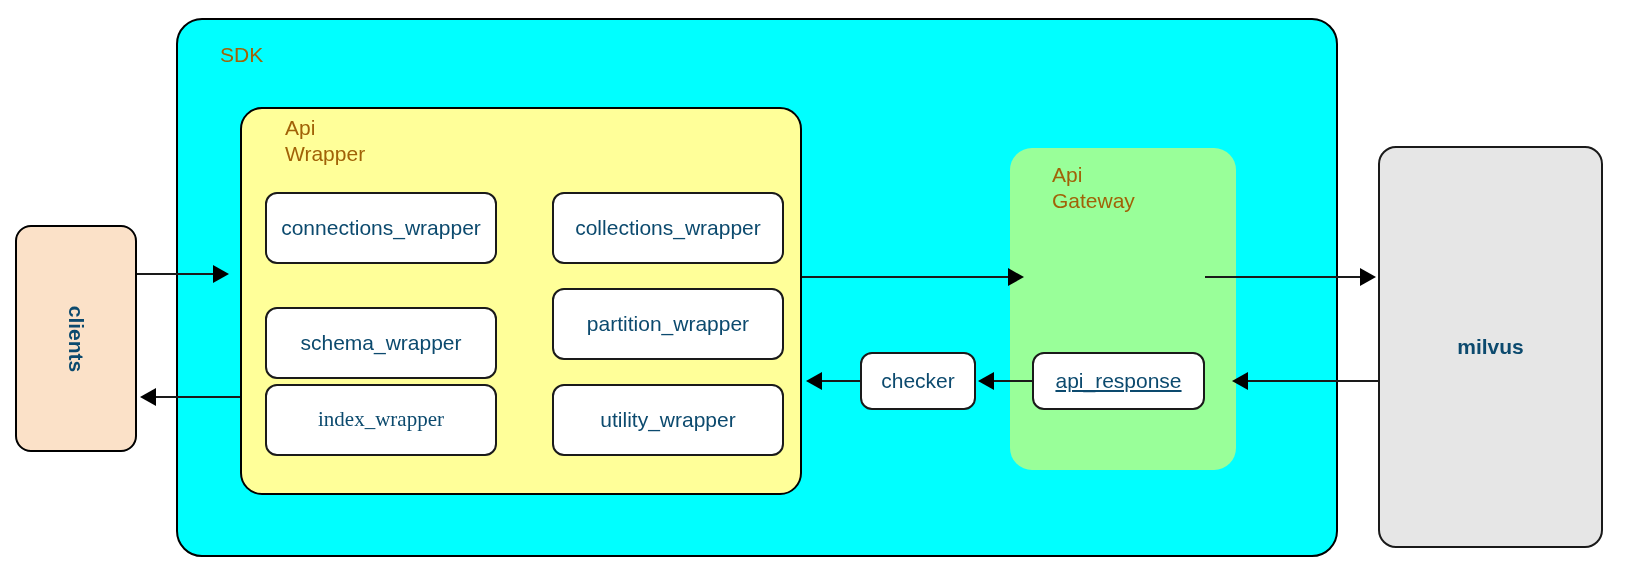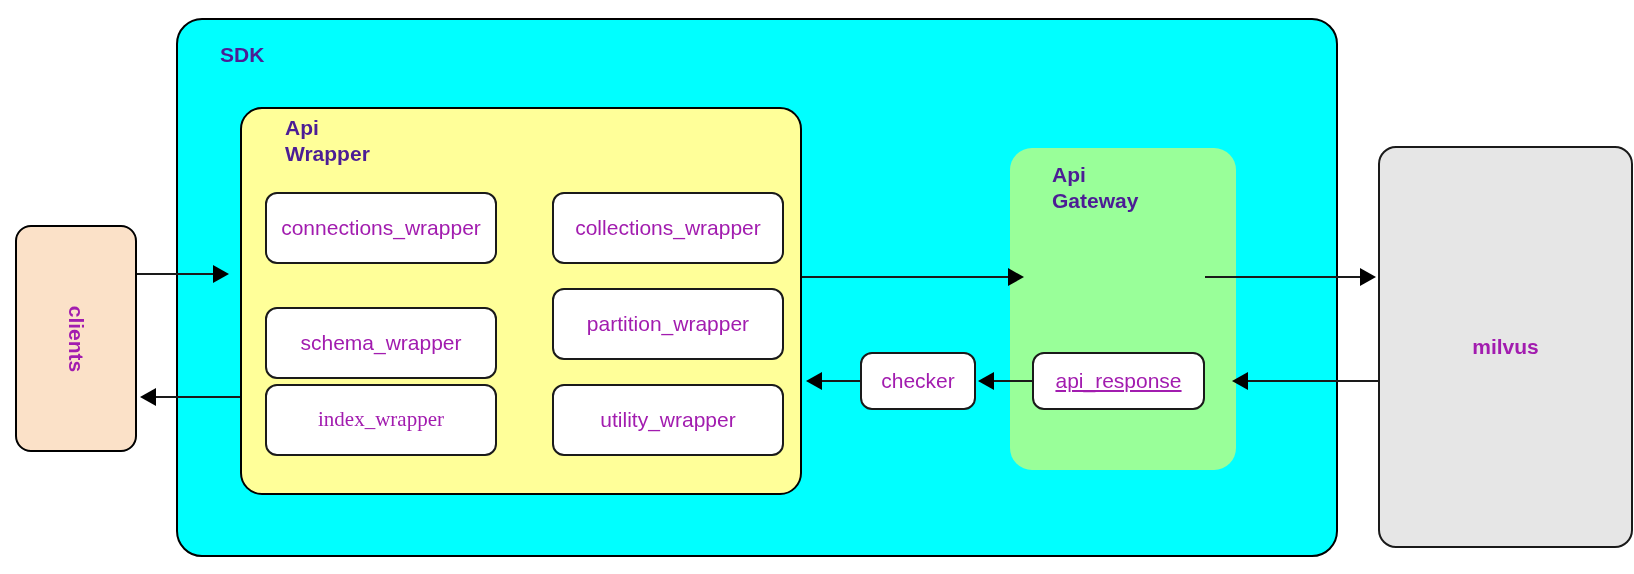--- a/index.html
+++ b/index.html
@@ -20,21 +20,21 @@
     background: #ffffff;
   }
 
   
   .node {
     position: absolute;
     box-sizing: border-box;
     display: flex;
     align-items: center;
     justify-content: center;
-    color: #a21caf;
+    color: #0c4a6e;
   }
 
   .container-sdk {
     background: #00ffff;
     border: 2px solid #000000;
     border-radius: 26px;
   }
   .container-wrapper {
     background: #ffff99;
     border: 2px solid #000000;
@@ -64,24 +64,24 @@
     border: 2px solid #1a1a1a;
     border-radius: 18px;
     font-size: 21px;
     font-weight: bold;
   }
 
   
   .container-title {
     position: absolute;
     font-size: 21px;
-    font-weight: bold;
+    font-weight: normal;
     line-height: 1.22;
     white-space: pre-line;
-    color: #4c1d95;
+    color: #a16207;
   }
 
   
   .vertical-label {
     font-size: 21px;
     font-weight: bold;
     transform: rotate(90deg);
     white-space: nowrap;
   }
 
@@ -149,21 +149,21 @@
   </div>
 
   <div class="node container-gateway" style="left:1010px; top:148px; width:226px; height:322px;"></div>
   <div class="container-title" style="left:1052px; top:162px;">Api
 Gateway</div>
 
   <div class="node leaf-box" style="left:1032px; top:352px; width:173px; height:58px;text-decoration:underline;">
     <span>api_response</span>
   </div>
 
-  <div class="node milvus-box" style="left:1378px; top:146px; width:255px; height:402px;">
+  <div class="node milvus-box" style="left:1378px; top:146px; width:225px; height:402px;">
     <span>milvus</span>
   </div>
 
   <div class="edge-line" style="left:137px; top:273px; width:82px;"></div>
   <div class="arrow-head arrow-right" style="left:213px; top:265px;"></div>
 
   <div class="edge-line" style="left:155px; top:396px; width:85px;"></div>
   <div class="arrow-head arrow-left" style="left:140px; top:388px;"></div>
 
   <div class="edge-line" style="left:802px; top:276px; width:212px;"></div>

